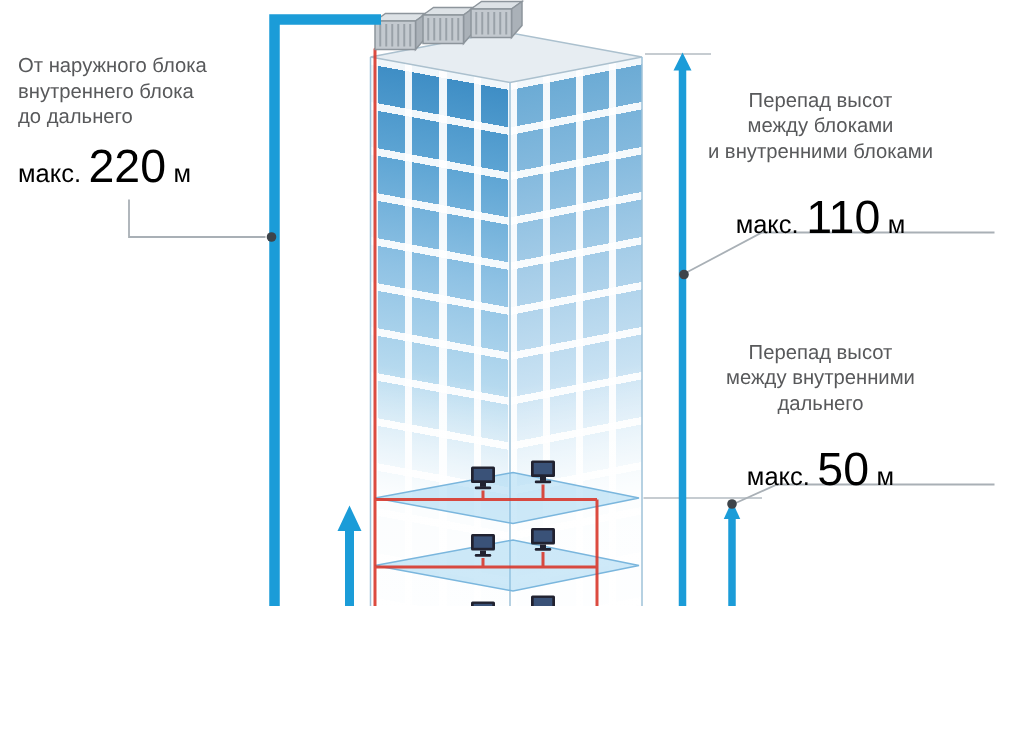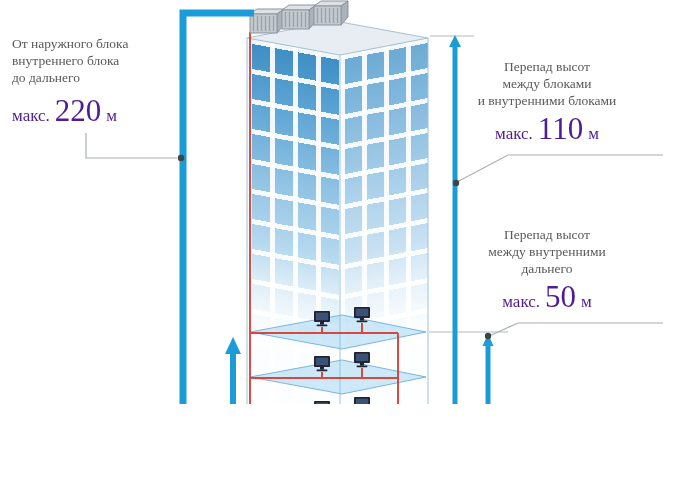--- a/index.html
+++ b/index.html
@@ -1,18 +1,18 @@
 <!DOCTYPE html>
 <html><head>
 <meta charset="utf-8">
 <style>
   html,body { margin:0; padding:0; background:#ffffff; }
   .stage {
     position:relative; width:674px; height:404px; background:#ffffff;
-    font-family:Liberation Serif, serif; overflow:hidden;
+    font-family:Liberation Sans, sans-serif; overflow:hidden;
   }
   
   .face { position:absolute; transform-origin:0 0; z-index:1; }
   .face-left {
     left:247px; top:38px; width:93px; height:425px;
     transform:skewY(10.4deg);
     background:
       linear-gradient(to bottom, rgba(255,255,255,0) 0%, rgba(255,255,255,0) 48%, rgba(255,255,255,.88) 68%, rgba(255,255,255,.96) 100%),
       repeating-linear-gradient(to bottom, rgba(255,255,255,.92) 0px, rgba(255,255,255,.92) 5px, rgba(255,255,255,0) 5px, rgba(255,255,255,0) 30px),
       repeating-linear-gradient(to right, rgba(255,255,255,.92) 0px, rgba(255,255,255,.92) 5px, rgba(255,255,255,0) 5px, rgba(255,255,255,0) 23px),
@@ -34,22 +34,22 @@
   .ann  { fill:none; stroke:#a9b0b6; stroke-width:1.2; }
   .dot  { fill:#3e444a; }
   .pipe { stroke:#1b9cd8; fill:none; }
   .head { fill:#1b9cd8; }
   
   .label { position:absolute; z-index:3; color:#58595b; font-size:13.5px; line-height:17px; }
   .label-right { text-align:center; }
   .lbl-1 { left:12px;  top:35px;  width:170px; }
   .lbl-2 { right:12px; top:58px;  width:230px; }
   .lbl-3 { right:12px; top:226px; width:230px; }
-  .value-line { color:#4c1d95; margin-top:9px; line-height:32px; white-space:nowrap; }
-  .lbl-2 .value-line, .lbl-3 .value-line { margin-top:4px; }
+  .value-line { color:#000000; margin-top:9px; line-height:32px; white-space:nowrap; }
+  .lbl-2 .value-line, .lbl-3 .value-line { margin-top:20px; }
   .v-prefix, .v-unit { font-size:17px; }
   .v-num { font-size:31px; font-weight:400; margin:0 5px; }
 </style>
 </head>
 <body>
 
 <div class="stage">
 
   <div class="face face-left"></div>
   <div class="face face-right"></div>

